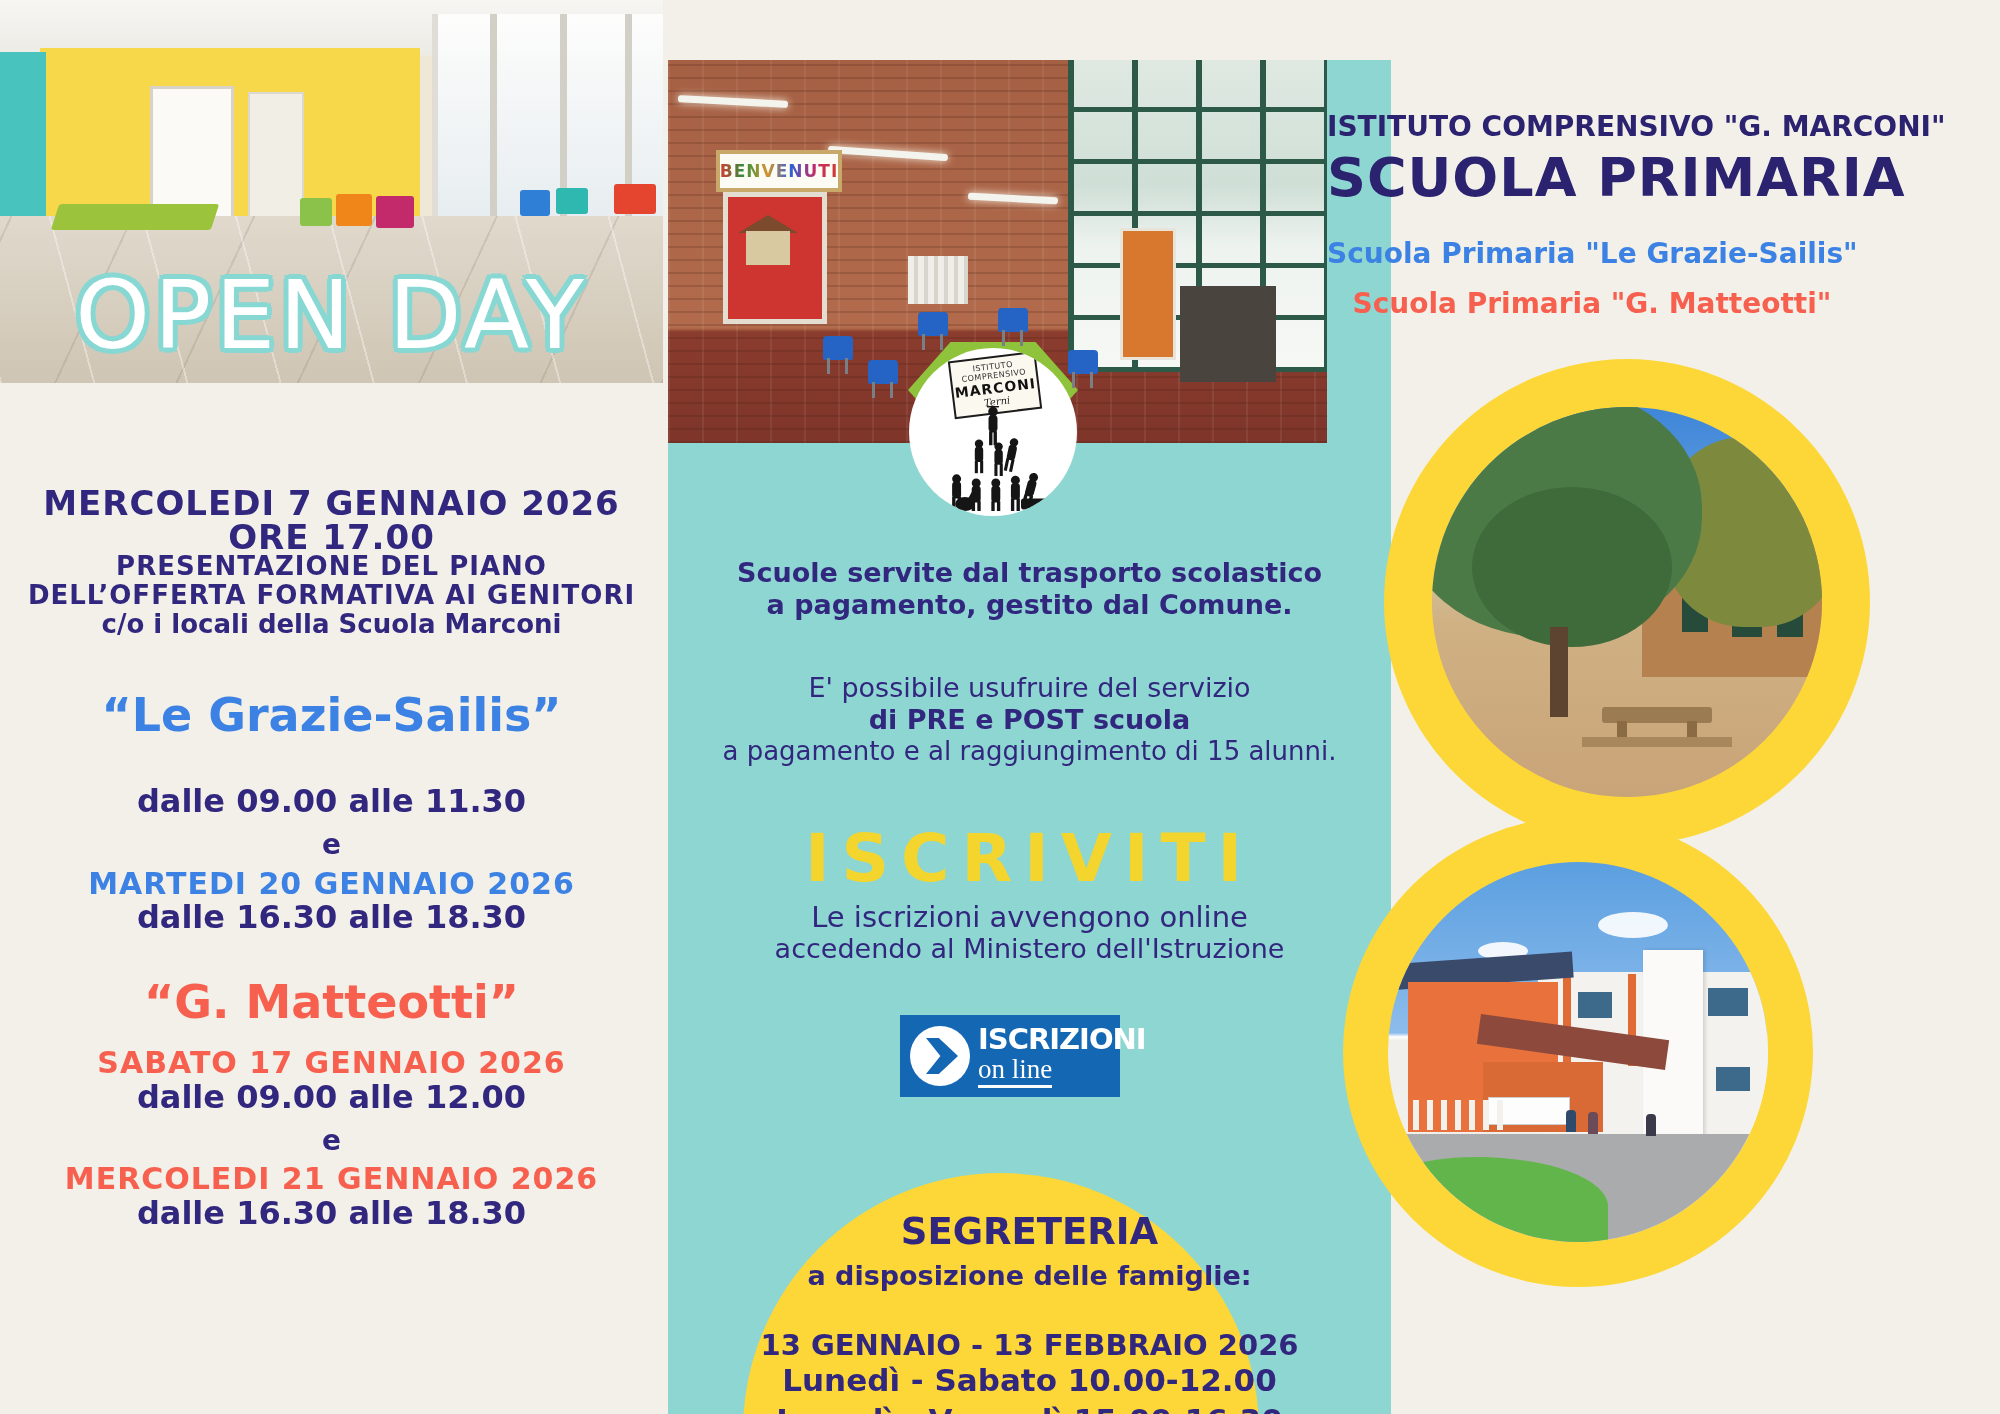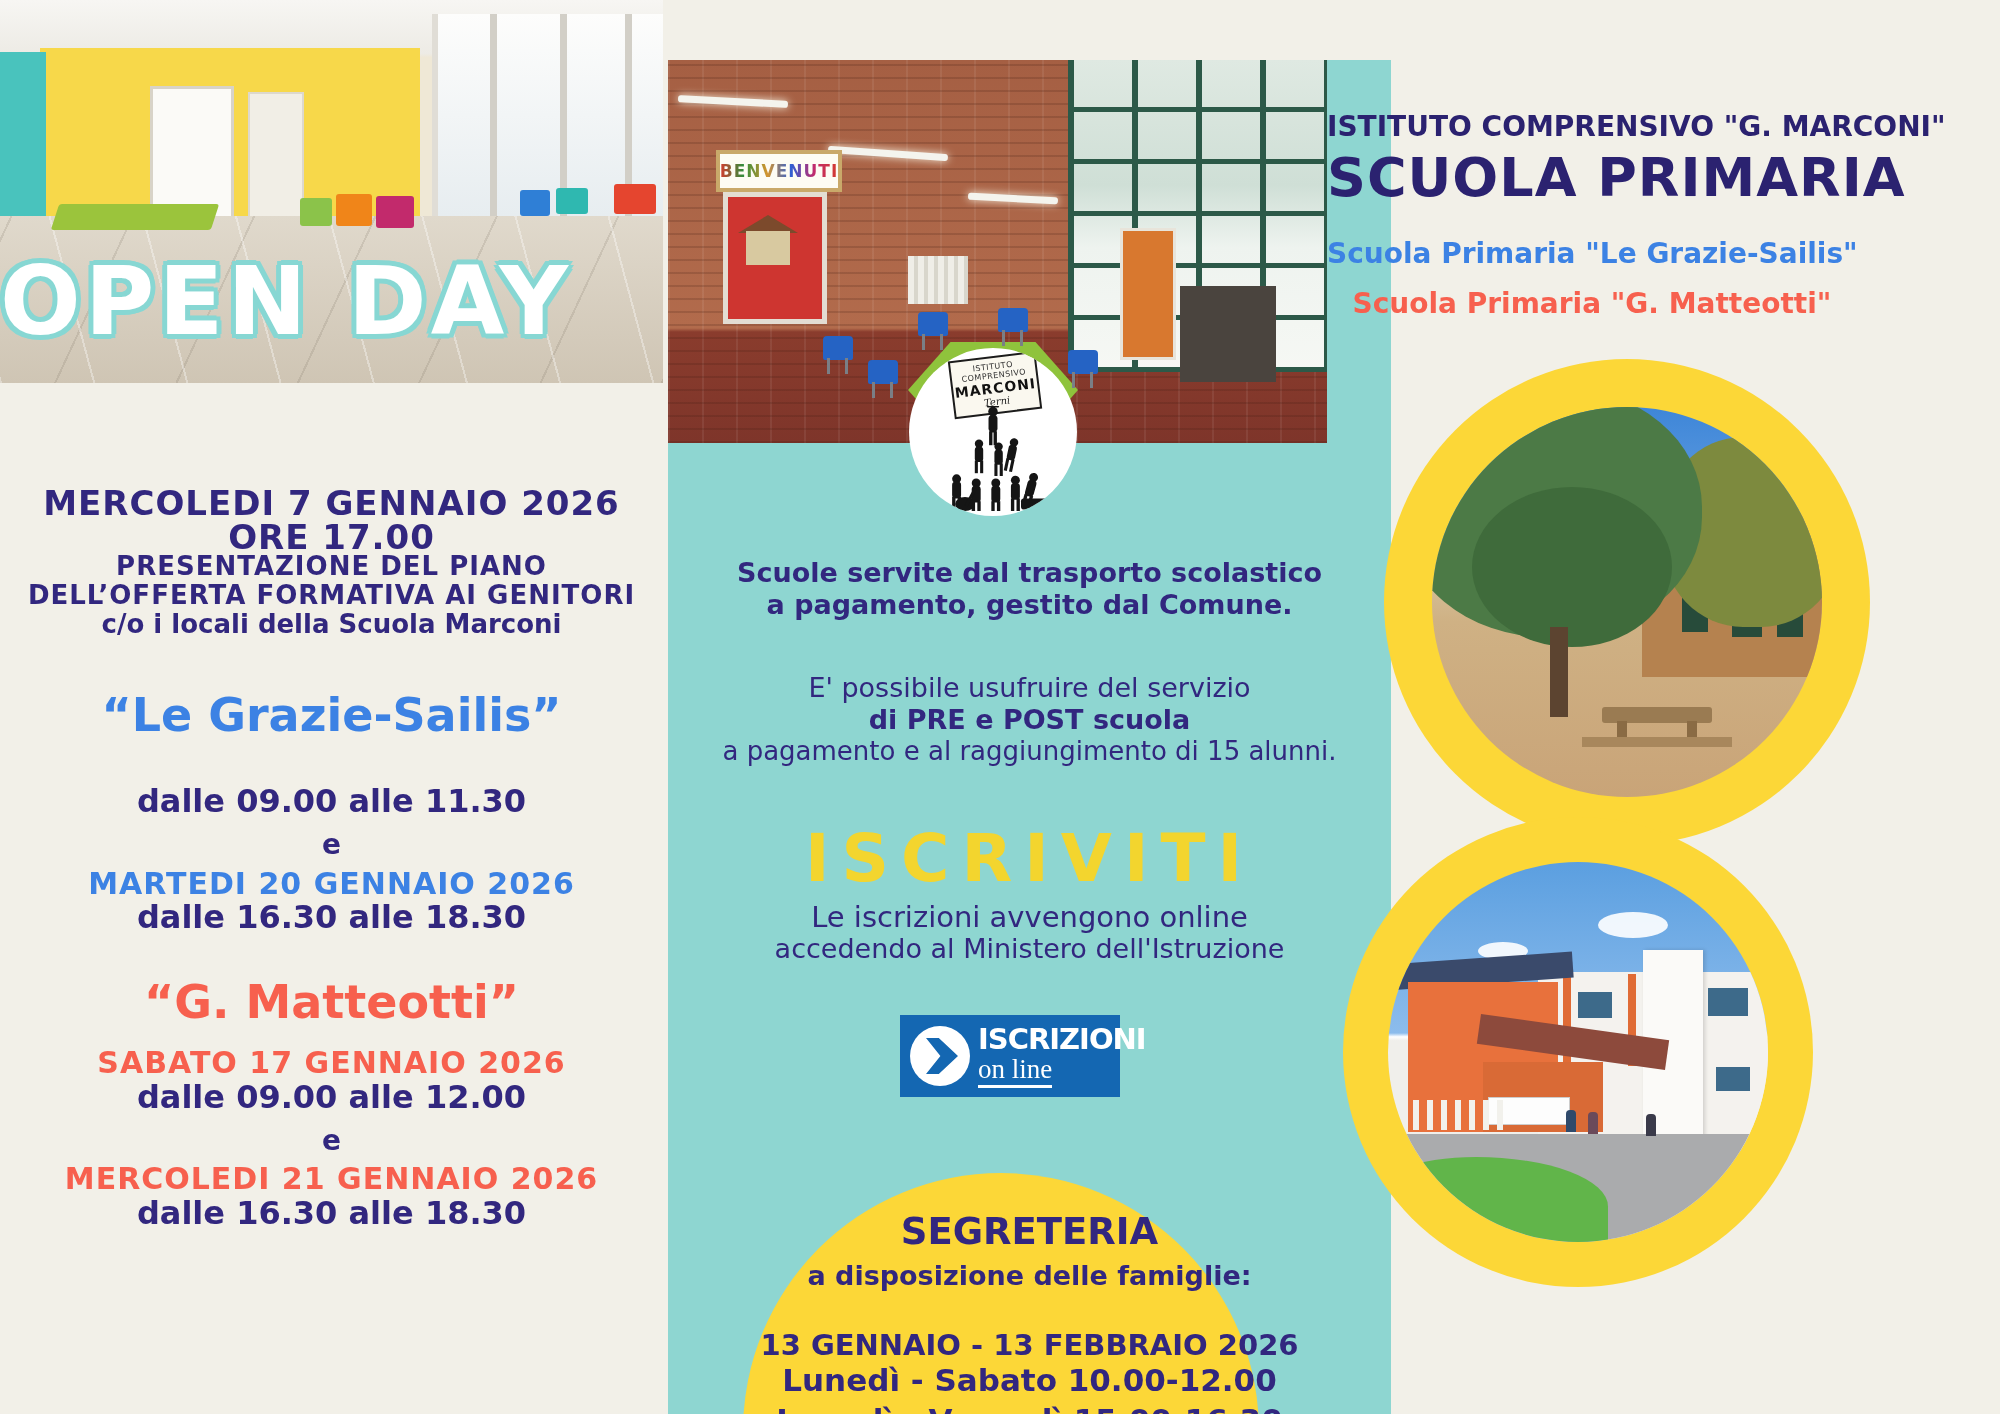--- a/index.html
+++ b/index.html
@@ -28,21 +28,21 @@
   .hall-win{left:432px;top:14px;width:231px;height:202px;background:linear-gradient(#fdfdfc,#e7edf0);border-left:6px solid #e0ddd6;}
   .hall-winbar{top:14px;width:7px;height:202px;background:#d2cfc7;}
   .hall-floor{left:0;top:216px;width:663px;height:167px;
     background:
       repeating-linear-gradient(75deg,rgba(255,255,255,.35) 0 2px,transparent 2px 90px),
       repeating-linear-gradient(-65deg,rgba(120,110,95,.18) 0 2px,transparent 2px 110px),
       linear-gradient(#e0d9cc,#cfc5b4);}
   .cube{border-radius:3px;}
 
   
-  #open-day{left:0;right:0;top:246px;text-align:left;font-size:95px;font-weight:bold;letter-spacing:4px;
+  #open-day{left:0;right:0;top:260px;text-align:center;font-size:95px;font-weight:normal;letter-spacing:4px;
     color:#fff;white-space:nowrap;
     text-shadow:-5px 0 #87d7d3,5px 0 #87d7d3,0 -5px #87d7d3,0 5px #87d7d3,
                 -4px -4px #87d7d3,4px 4px #87d7d3,-4px 4px #87d7d3,4px -4px #87d7d3;}
 
   
   #photo-class{left:0;top:0;width:659px;height:383px;overflow:hidden;
     background:
       repeating-linear-gradient(0deg,rgba(60,25,15,.18) 0 2px,transparent 2px 13px),
       repeating-linear-gradient(90deg,rgba(255,255,255,.07) 0 2px,transparent 2px 34px),
       linear-gradient(#a55f43,#b26b4c 70%,#8a3c2d 71%,#7e352a 100%);}

